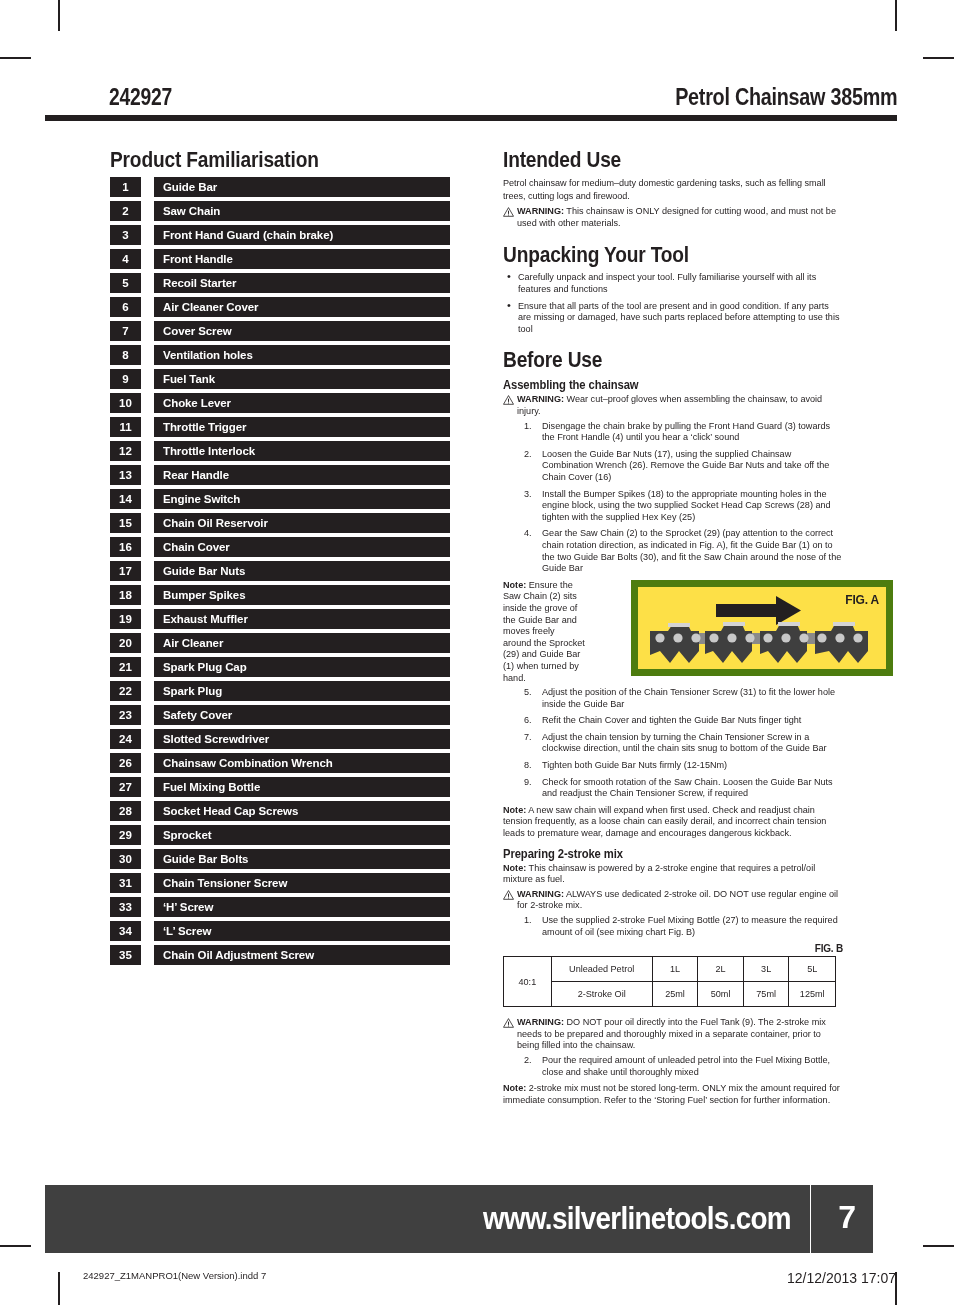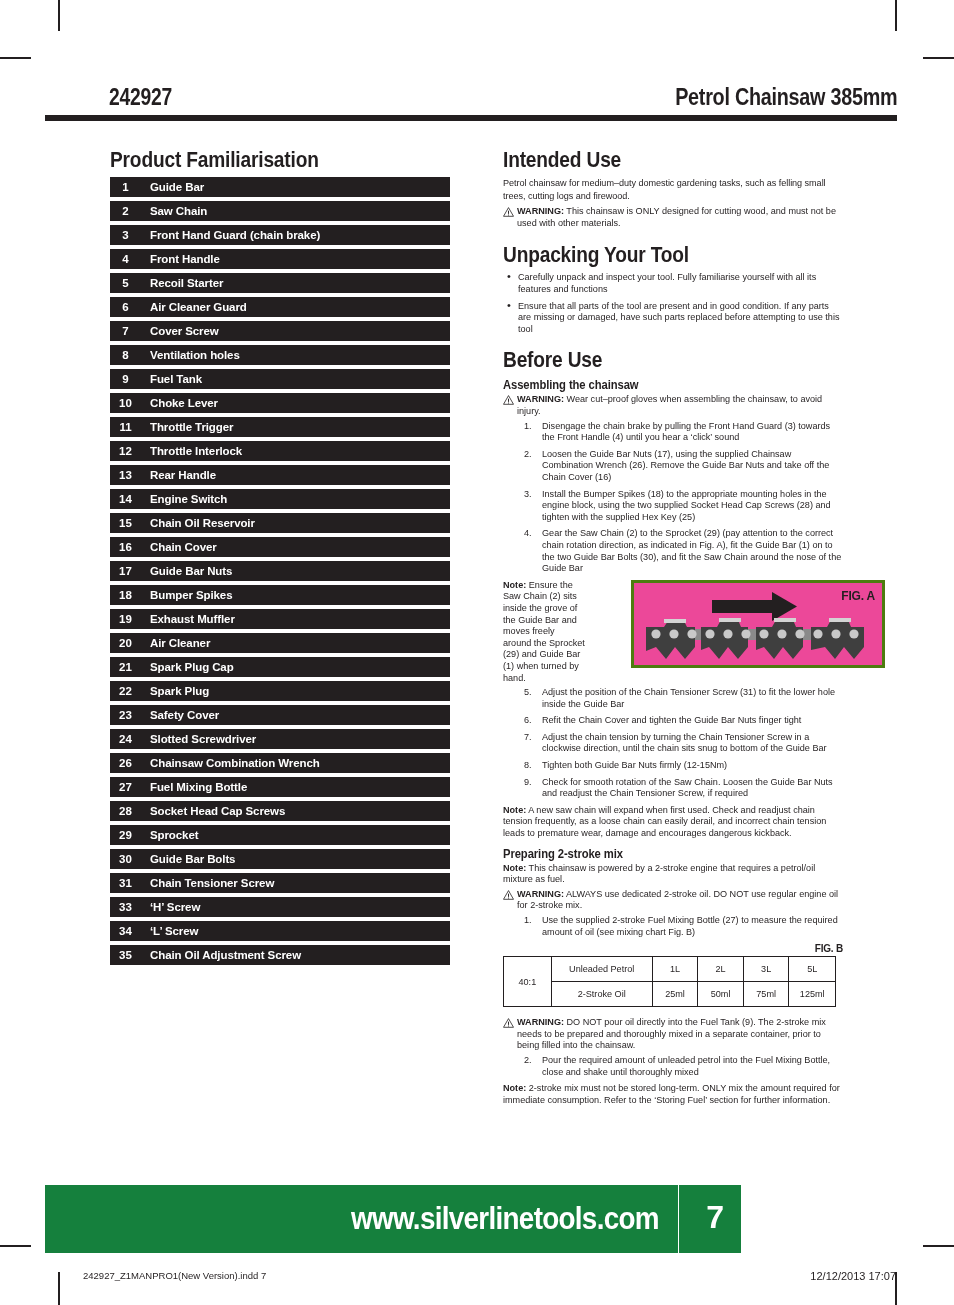--- a/index.html
+++ b/index.html
@@ -100,21 +100,21 @@
     font-size: 11.5px;
     font-weight: bold;
     display: flex;
     align-items: center;
     justify-content: center;
     flex: none;
     letter-spacing: 0px;
   }
   .part-label {
     flex: 1 1 auto;
-    margin-left: 0;
+    margin-left: 13px;
     background: #231f20;
     color: #ffffff;
     font-size: 11.5px;
     font-weight: bold;
     display: flex;
     align-items: center;
     padding-left: 9px;
     letter-spacing: -0.1px;
   }
 
@@ -194,22 +194,22 @@
     width: 82px;
     flex: none;
     font-size: 9.1px;
     line-height: 11.6px;
     padding-right: 4px;
   }
   .figa-box {
     position: relative;
     width: 248px;
     height: 82px;
-    border: 3px solid #4d7c0f;
-    background: #ec4899;
+    border: 7px solid #4d7c0f;
+    background: #fde047;
     flex: none;
     overflow: hidden;
   }
   .figa-label {
     position: absolute;
     right: 7px;
     top: 6px;
     font-size: 12px;
     font-weight: bold;
     letter-spacing: -0.2px;
@@ -237,23 +237,23 @@
   }
   table.figb td.ratio { width: 48px; }
   table.figb td.rowname { width: 108px; }
   table.figb td.val { width: 45px; }
 
   
   #footer-band {
     position: absolute;
     left: 45px;
     top: 1185px;
-    width: 696px;
+    width: 828px;
     height: 68px;
-    background: #15803d;
+    background: #404040;
   }
   #footer-url {
     position: absolute;
     right: 82px;
     top: 15px;
     color: #ffffff;
     font-size: 32px;
     font-weight: bold;
     letter-spacing: -0.8px;
     transform: scaleX(0.87);
@@ -279,21 +279,21 @@
     position: absolute;
     left: 83px;
     top: 1270px;
     font-size: 9.5px;
     color: #231f20;
   }
   #imprint-right {
     position: absolute;
     right: 58px;
     top: 1270px;
-    font-size: 11px;
+    font-size: 14px;
     color: #231f20;
     text-align: left;
   }
 </style>
 </head>
 <body>
 
 <div id="page">
 
   <div class="crop" style="left:58px;  top:0px;    width:1.5px; height:31px;"></div>
@@ -329,21 +329,21 @@
         <div class="part-row">
           <div class="part-num">4</div>
           <div class="part-label">Front Handle</div>
         </div>
         <div class="part-row">
           <div class="part-num">5</div>
           <div class="part-label">Recoil Starter</div>
         </div>
         <div class="part-row">
           <div class="part-num">6</div>
-          <div class="part-label">Air Cleaner Guard</div>
+          <div class="part-label">Air Cleaner Cover</div>
         </div>
         <div class="part-row">
           <div class="part-num">7</div>
           <div class="part-label">Cover Screw</div>
         </div>
         <div class="part-row">
           <div class="part-num">8</div>
           <div class="part-label">Ventilation holes</div>
         </div>
         <div class="part-row">

